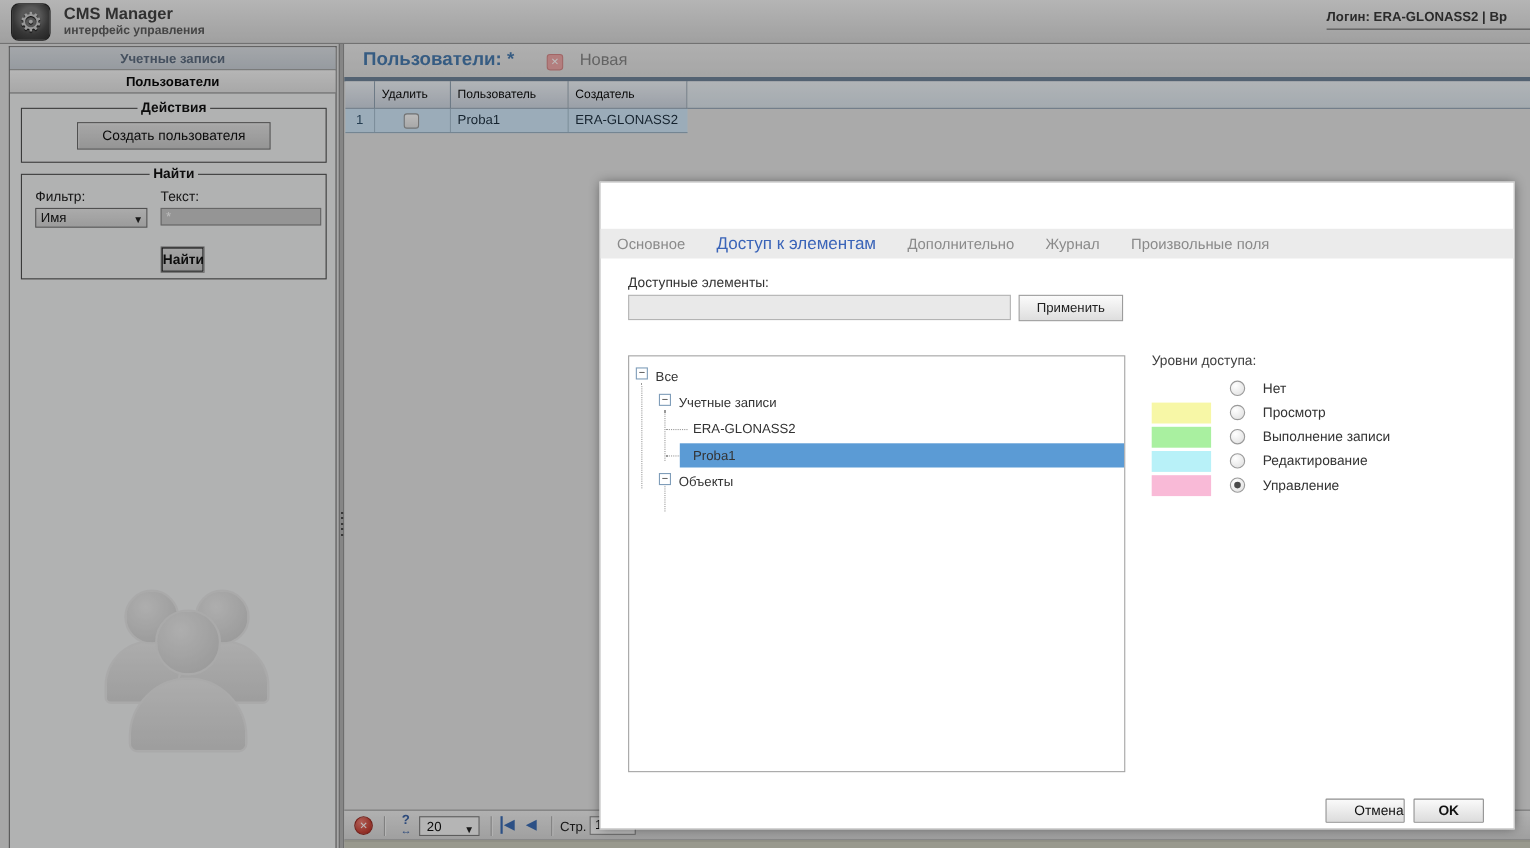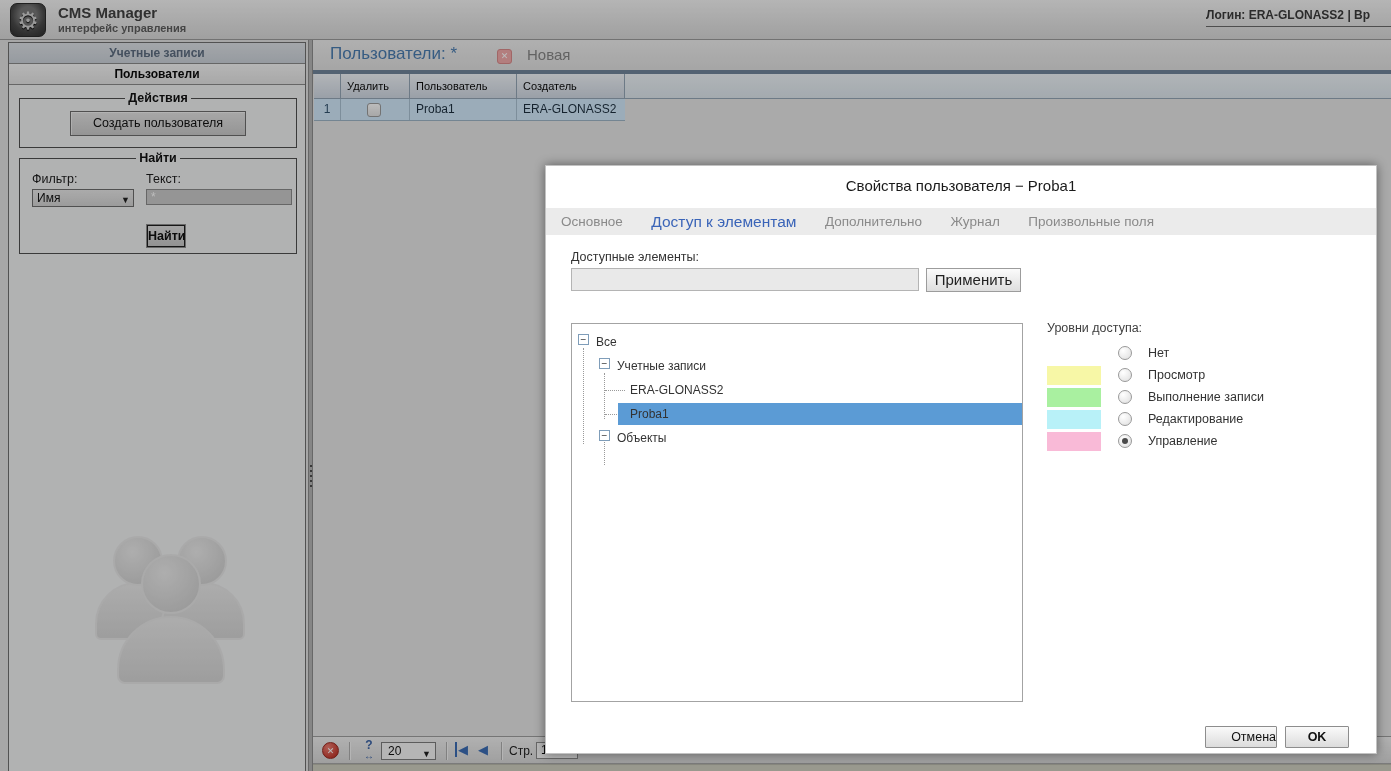--- a/index.html
+++ b/index.html
@@ -108,21 +108,21 @@
     cursor: col-resize;
   }
   .splitter-grip {
     position: absolute; left: 1px; top: 425px; width: 2px; height: 24px;
     background: repeating-linear-gradient(to bottom, #4d4d4d 0 2px, transparent 2px 5px);
   }
 
   
   .main { position: absolute; left: 313px; top: 40px; right: 0; bottom: 0; background: #e6e6e6; }
   .view-titlebar { position: absolute; left: 0; top: 0; right: 0; height: 30px; background: linear-gradient(#ededed, #e0e0e0); }
-  .view-title { position: absolute; left: 17px; top: 4px; font-size: 17px; font-weight: normal; color: #4a7cb0; }
+  .view-title { position: absolute; left: 17px; top: 4px; font-size: 17px; font-weight: bold; color: #4a7cb0; }
   .tab-close {
     position: absolute; left: 184px; top: 9px; width: 15px; height: 15px;
     border-radius: 3px; background: #f2aaaa; border: 1px solid #d98a8a;
     color: #fff; font-size: 9px; font-weight: bold; text-align: center; line-height: 13px; cursor: pointer;
   }
   .tab-new { position: absolute; left: 214px; top: 6px; font-size: 15px; color: #868686; cursor: pointer; }
   .grid-topline { position: absolute; left: 0; top: 30px; right: 0; height: 4px; background: #70859a; }
   .grid-header { position: absolute; left: 1px; top: 34px; right: 0; height: 25px; display: flex; }
   .gh-cell {
     background: linear-gradient(#f0f4f8, #d0d8e3);
@@ -196,21 +196,21 @@
   .dlg-tab.active { font-size: 15.5px; color: #3a64b8; }
   .avail-label { position: absolute; left: 25px; top: 84px; font-size: 12.5px; color: #333; }
   .avail-input {
     position: absolute; left: 25px; top: 102px; width: 348px; height: 23px;
     background: #e9e9e9; border: 1px solid #b4b4b4;
     font-size: 12px; color: #333; line-height: 21px; padding-left: 5px;
   }
   .btn-apply {
     position: absolute; left: 380px; top: 102px; width: 95px; height: 24px;
     background: linear-gradient(#fbfbfb, #dedede); border: 1px solid #9c9c9c;
-    font-size: 15px; color: #222; text-align: center; line-height: 22px; cursor: pointer;
+    font-size: 12px; color: #222; text-align: center; line-height: 22px; cursor: pointer;
   }
   .hint { position: absolute; left: 23px; top: 132px; font-size: 12.5px; font-style: italic; color: #6e6e6e; }
   .tree-box {
     position: absolute; left: 25px; top: 157px; width: 452px; height: 379px;
     border: 1px solid #a3a3a3; background: #fff; overflow: hidden;
   }
   .tree-inner { position: absolute; left: 6px; top: 7px; right: 0; }
   .tree-row { position: relative; height: 24px; font-size: 12px; color: #333; }
   .tree-toggle {
     position: absolute; top: 3px; width: 11px; height: 11px;
@@ -339,21 +339,20 @@
       <div class="pg-page-label">Стр.</div>
       <div class="pg-page-input">1</div>
     </div>
     <div class="statusbar"></div>
   </div>
 </div>
 
 <div class="dim-overlay"></div>
 
 <div class="dialog">
-  <div class="dlg-title">Свойства пользователя − Proba1</div>
 
   <div class="dlg-tabs">
     <span class="dlg-tab">Основное</span>
     <span class="dlg-tab active">Доступ к элементам</span>
     <span class="dlg-tab">Дополнительно</span>
     <span class="dlg-tab">Журнал</span>
     <span class="dlg-tab">Произвольные поля</span>
   </div>
 
   <div class="avail-label">Доступные элементы:</div>

